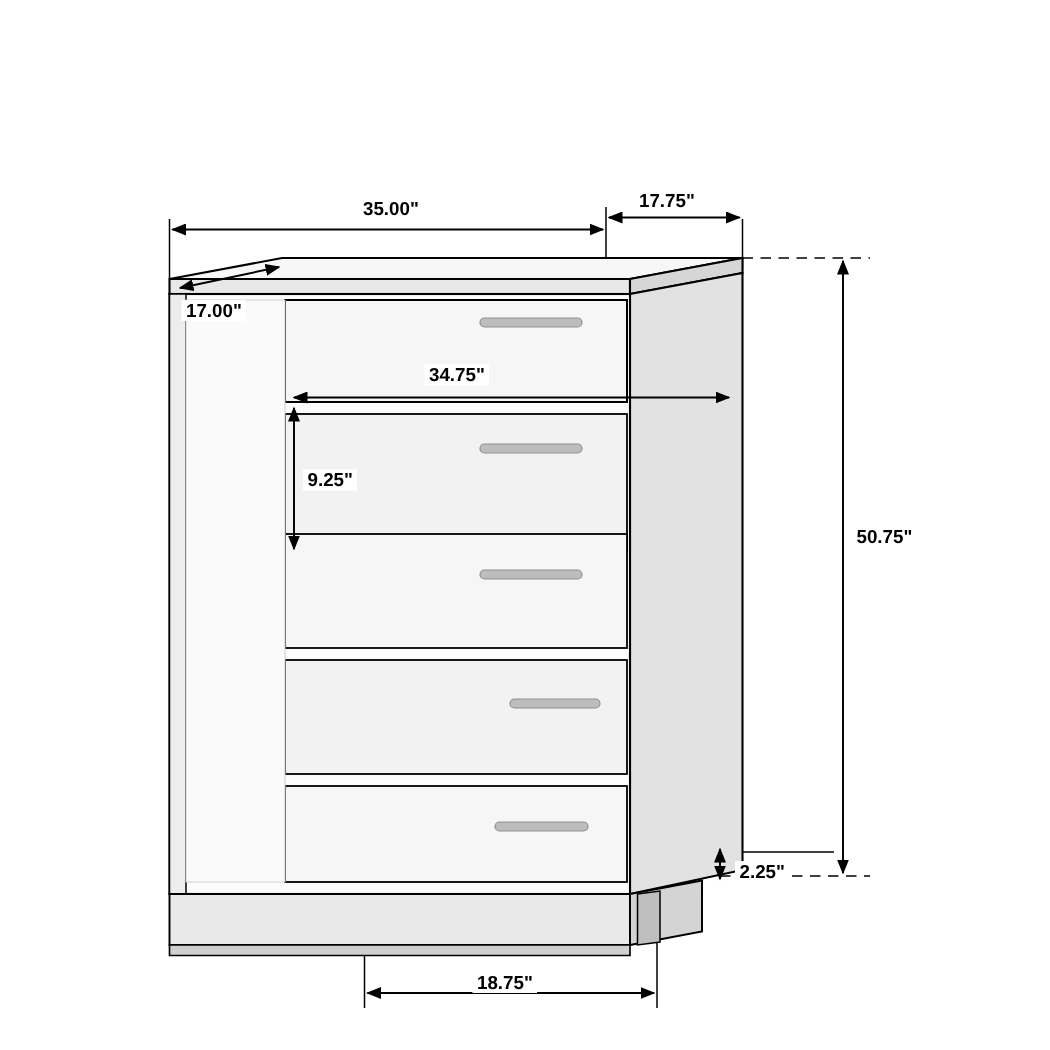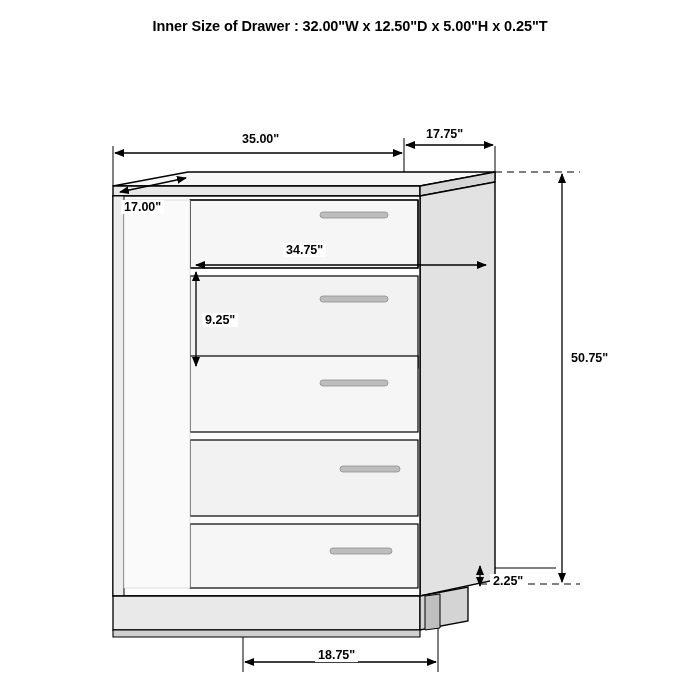--- a/index.html
+++ b/index.html
@@ -44,21 +44,20 @@
     background: #ffffff;
     padding: 0 3px;
     white-space: nowrap;
   }
 </style>
 </head>
 <body>
 
 <div id="stage">
 
-  <div class="title">Inner Size of Drawer : 32.00"W x 12.50"D x 5.00"H x 0.25"T</div>
 
   <svg class="diagram" viewBox="0 0 700 700">
     <defs>
       <marker id="arrH" markerWidth="10" markerHeight="8" refX="9" refY="4" orient="auto" markerUnits="userSpaceOnUse">
         <path d="M0,0 L10,4 L0,8 z" fill="#000"></path>
       </marker>
       <marker id="arrHs" markerWidth="10" markerHeight="8" refX="1" refY="4" orient="auto" markerUnits="userSpaceOnUse">
         <path d="M10,0 L0,4 L10,8 z" fill="#000"></path>
       </marker>
     </defs>

